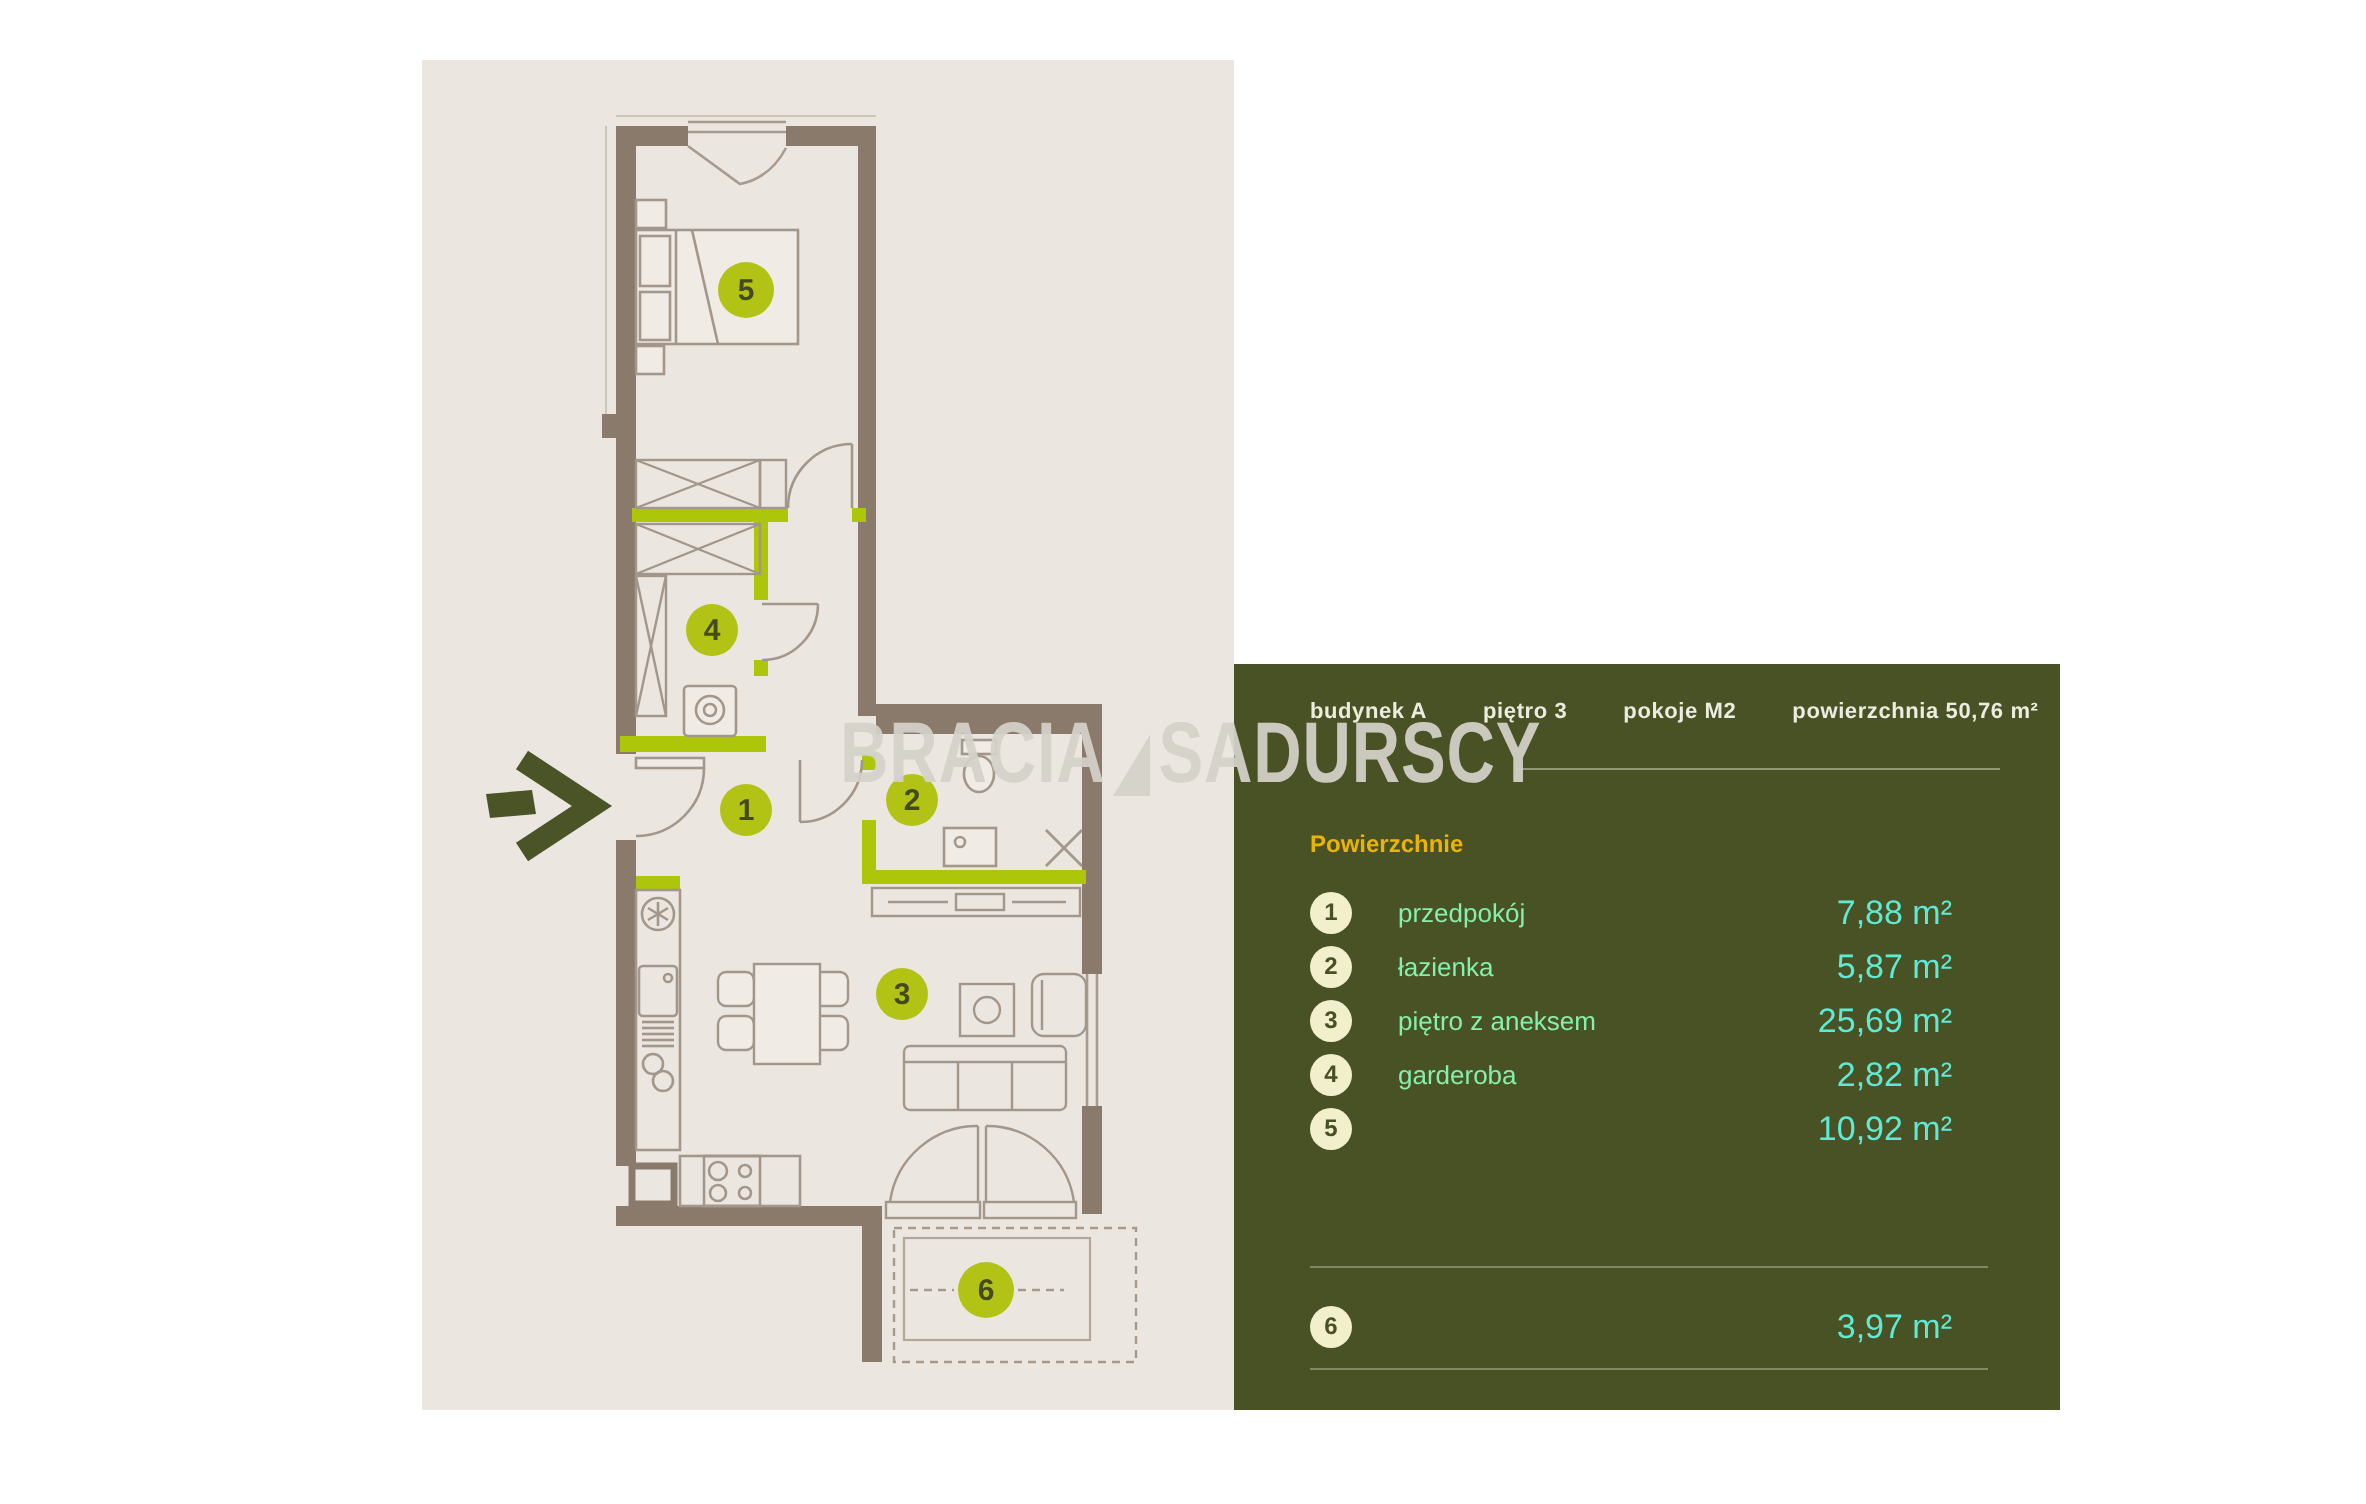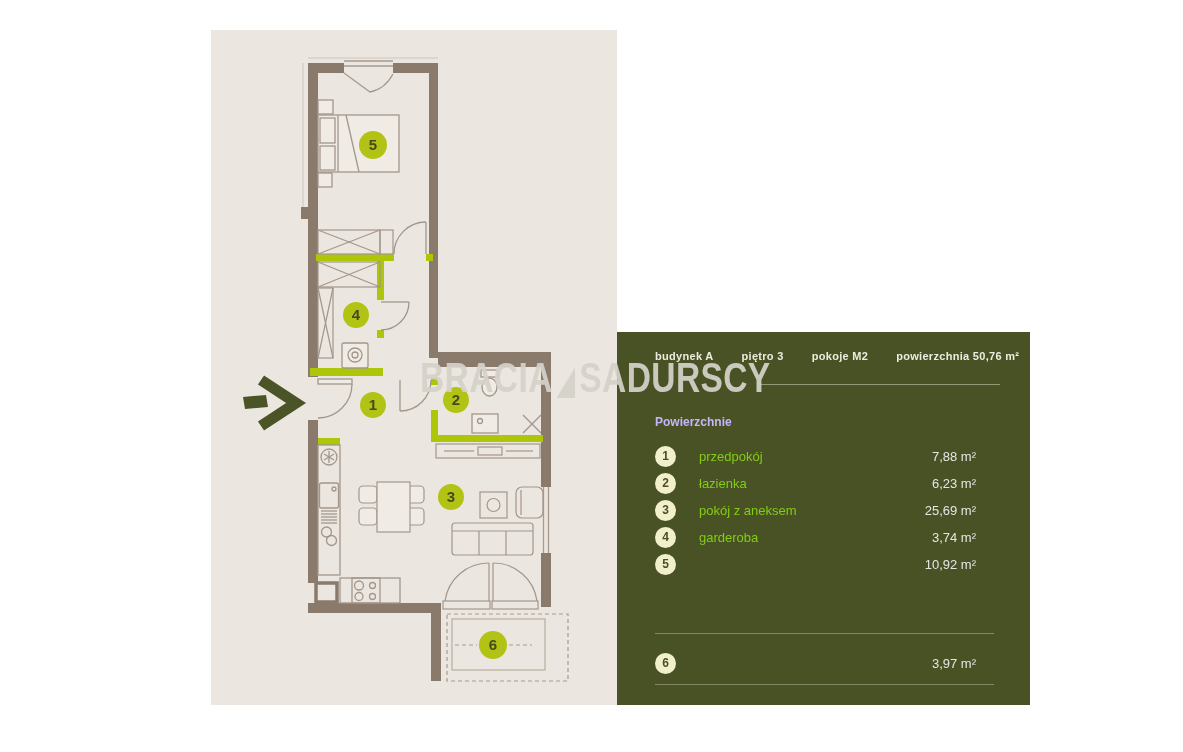--- a/index.html
+++ b/index.html
@@ -8,26 +8,26 @@
   .plan-bg{position:absolute;left:211px;top:30px;width:406px;height:675px;background:#ebe7e0;}
   .plan-svg{position:absolute;left:0;top:0;width:1183px;height:752px;}
 
   
   .panel{position:absolute;left:617px;top:332px;width:413px;height:373px;background:#495224;color:#ededdf;}
   .panel-header{position:absolute;left:38px;top:18px;display:flex;gap:28px;white-space:nowrap;}
   .panel-header .h-item{font-size:11px;font-weight:bold;letter-spacing:.3px;color:#ecece0;}
   .hr1{position:absolute;left:141px;top:52px;width:242px;height:1px;background:rgba(238,238,222,.45);}
   .hr2{position:absolute;left:38px;top:301px;width:339px;height:1px;background:rgba(238,238,222,.35);}
   .hr3{position:absolute;left:38px;top:352px;width:339px;height:1px;background:rgba(238,238,222,.35);}
-  .section-title{position:absolute;left:38px;top:83px;font-size:12px;font-weight:bold;color:#c4b5fd;}
+  .section-title{position:absolute;left:38px;top:83px;font-size:12px;font-weight:bold;color:#eab308;}
   .room-row{position:absolute;left:38px;right:54px;height:27px;display:flex;align-items:center;}
   .room-num{flex:0 0 auto;width:21px;height:21px;border-radius:50%;background:#f2efcc;color:#485123;
             font-size:12px;font-weight:bold;text-align:center;line-height:21px;}
-  .room-name{margin-left:23px;font-size:13px;color:#84cc16;}
-  .room-area{margin-left:auto;font-size:13px;color:#e5e5e5;}
+  .room-name{margin-left:23px;font-size:13px;color:#86efac;}
+  .room-area{margin-left:auto;font-size:17px;color:#5eead4;}
 
   
   .logo{position:absolute;left:420px;top:356px;display:flex;align-items:flex-end;
         transform:scaleX(.78);transform-origin:0 50%;color:#d5d2ca;opacity:.93;}
   .logo-text{font-size:43px;font-weight:bold;letter-spacing:.5px;line-height:1;white-space:nowrap;}
   .logo-tri{margin:0 5px 1px 5px;}
 </style>
 </head>
 <body>
 
@@ -235,31 +235,31 @@
     <div class="section-title">Powierzchnie</div>
 
     <div class="room-row" style="top:111px">
       <span class="room-num">1</span>
       <span class="room-name">przedpokój</span>
       <span class="room-area">7,88 m²</span>
     </div>
     <div class="room-row" style="top:138px">
       <span class="room-num">2</span>
       <span class="room-name">łazienka</span>
-      <span class="room-area">6,23 m²</span>
+      <span class="room-area">5,87 m²</span>
     </div>
     <div class="room-row" style="top:165px">
       <span class="room-num">3</span>
-      <span class="room-name">pokój z aneksem</span>
+      <span class="room-name">piętro z aneksem</span>
       <span class="room-area">25,69 m²</span>
     </div>
     <div class="room-row" style="top:192px">
       <span class="room-num">4</span>
       <span class="room-name">garderoba</span>
-      <span class="room-area">3,74 m²</span>
+      <span class="room-area">2,82 m²</span>
     </div>
     <div class="room-row" style="top:219px">
       <span class="room-num">5</span>
       <span class="room-name"></span>
       <span class="room-area">10,92 m²</span>
     </div>
 
     <div class="hr2"></div>
     <div class="room-row" style="top:318px">
       <span class="room-num">6</span>

